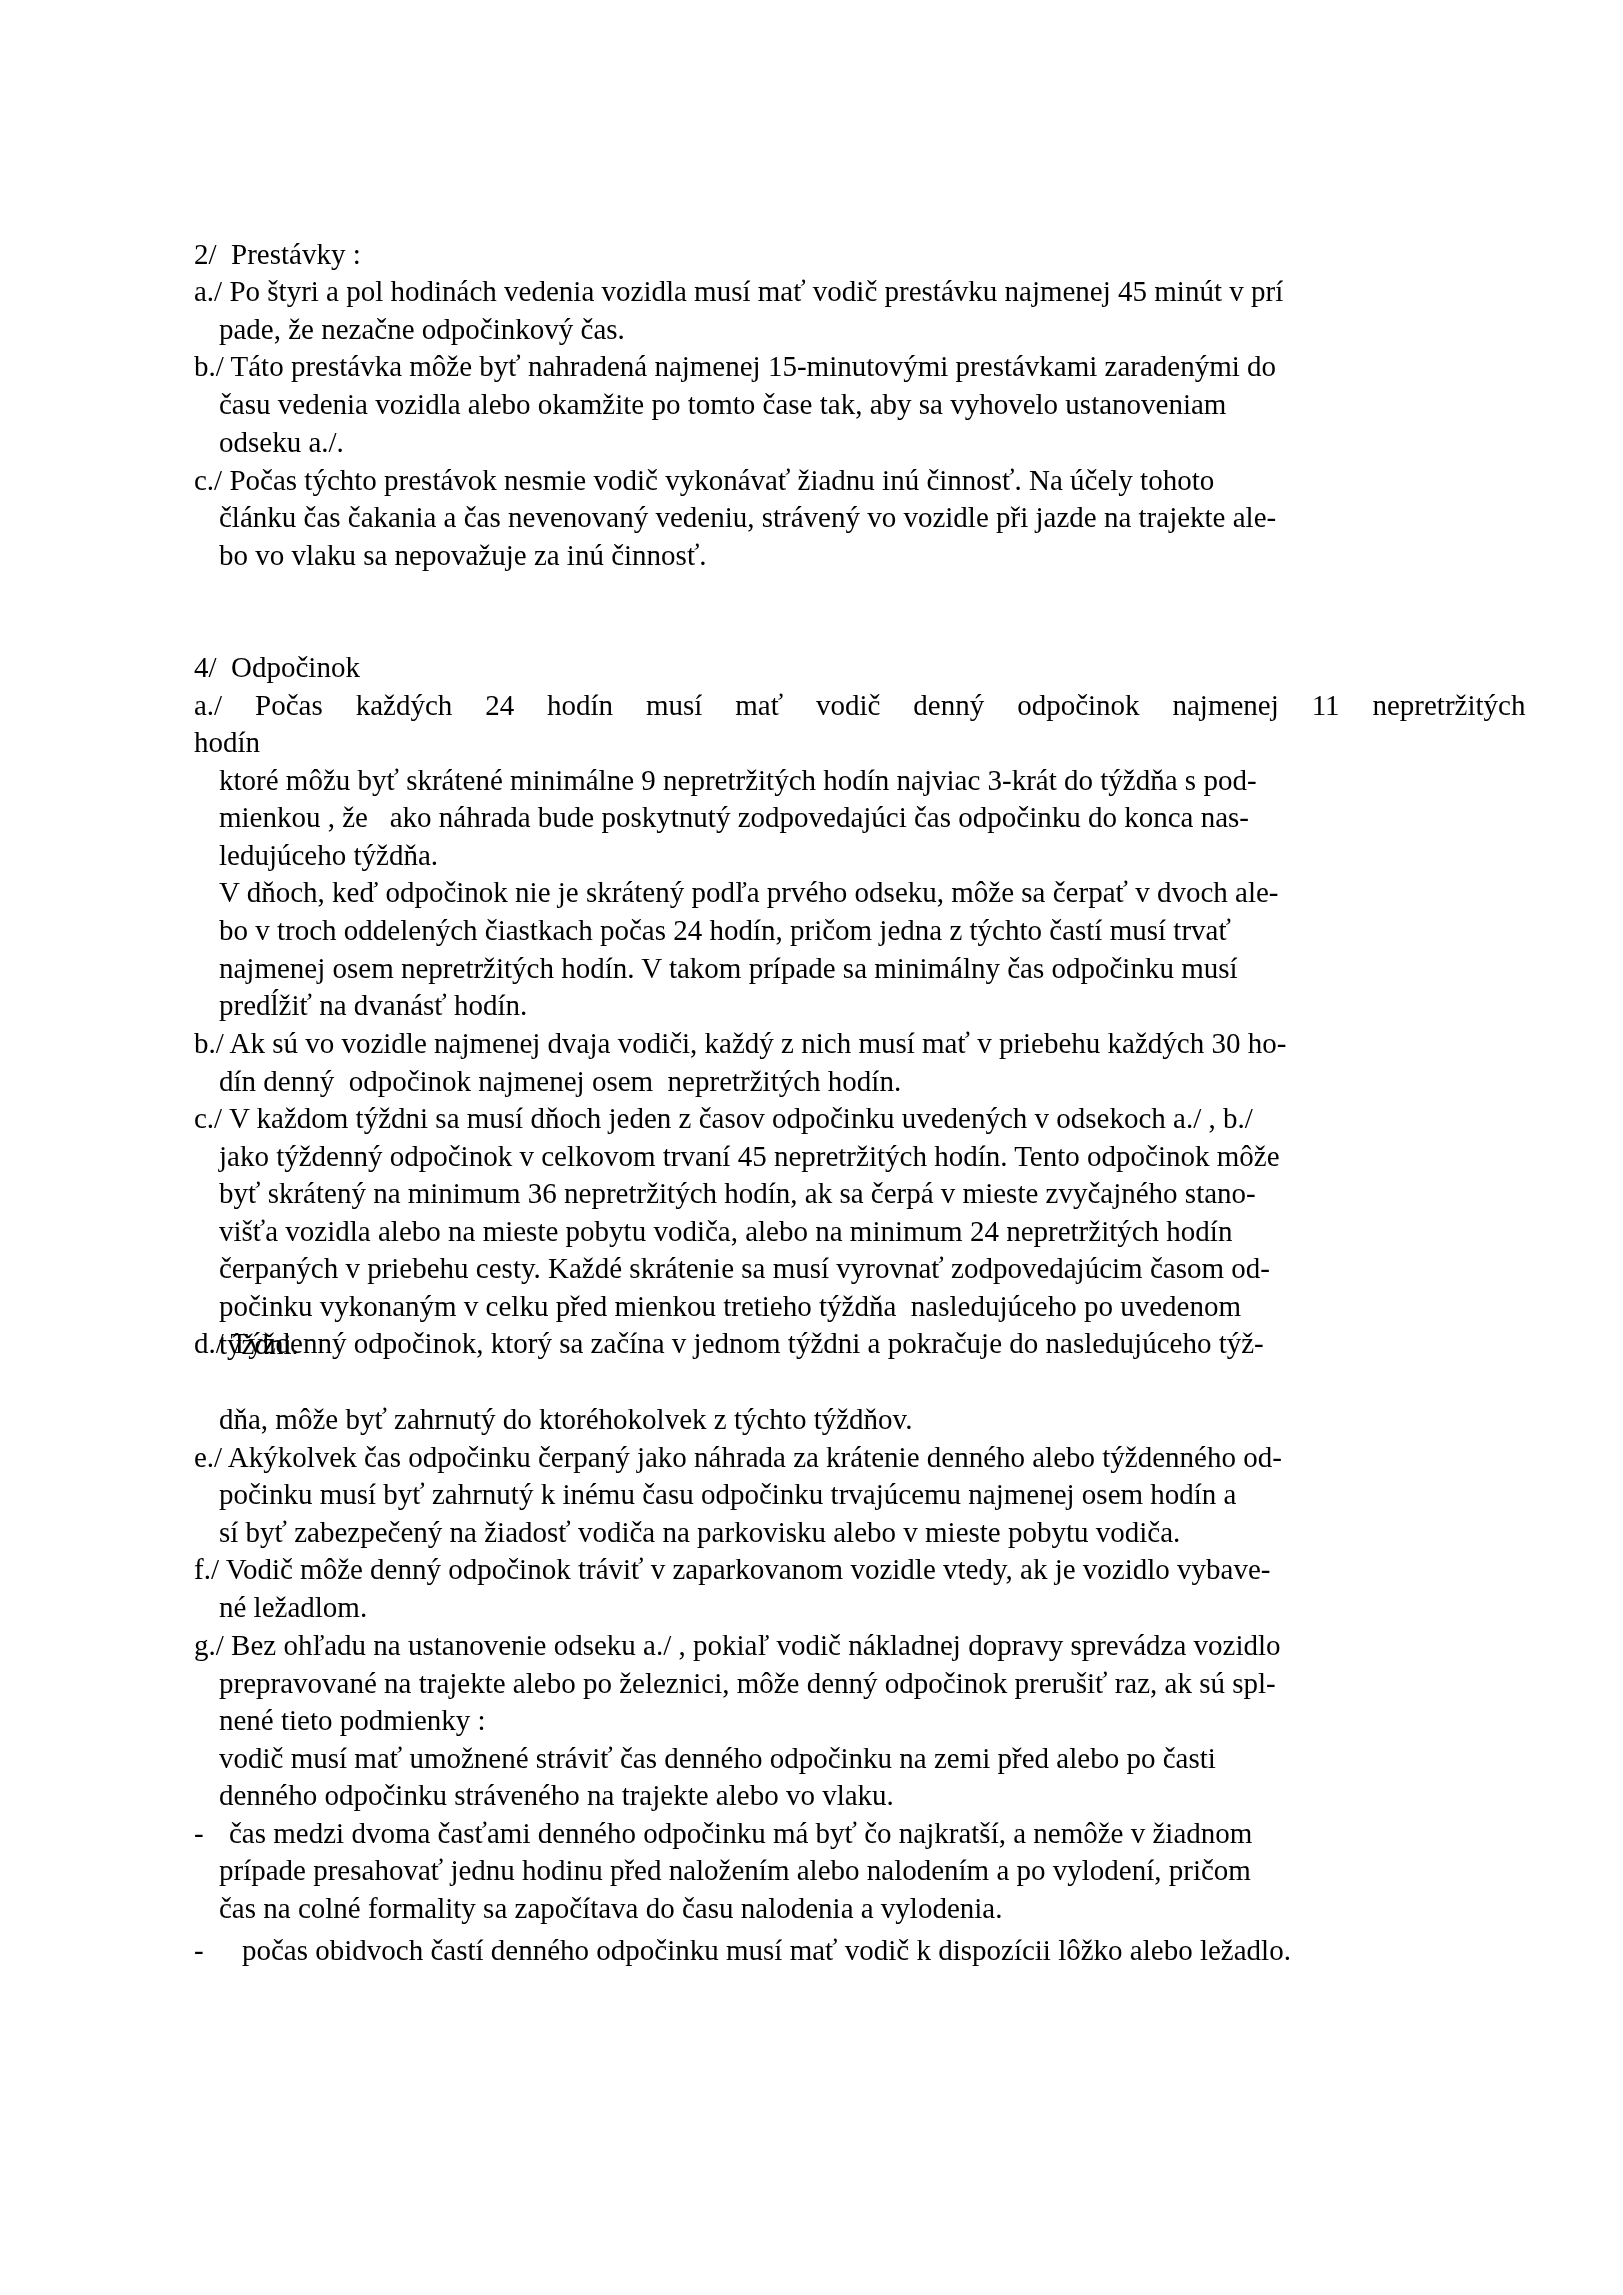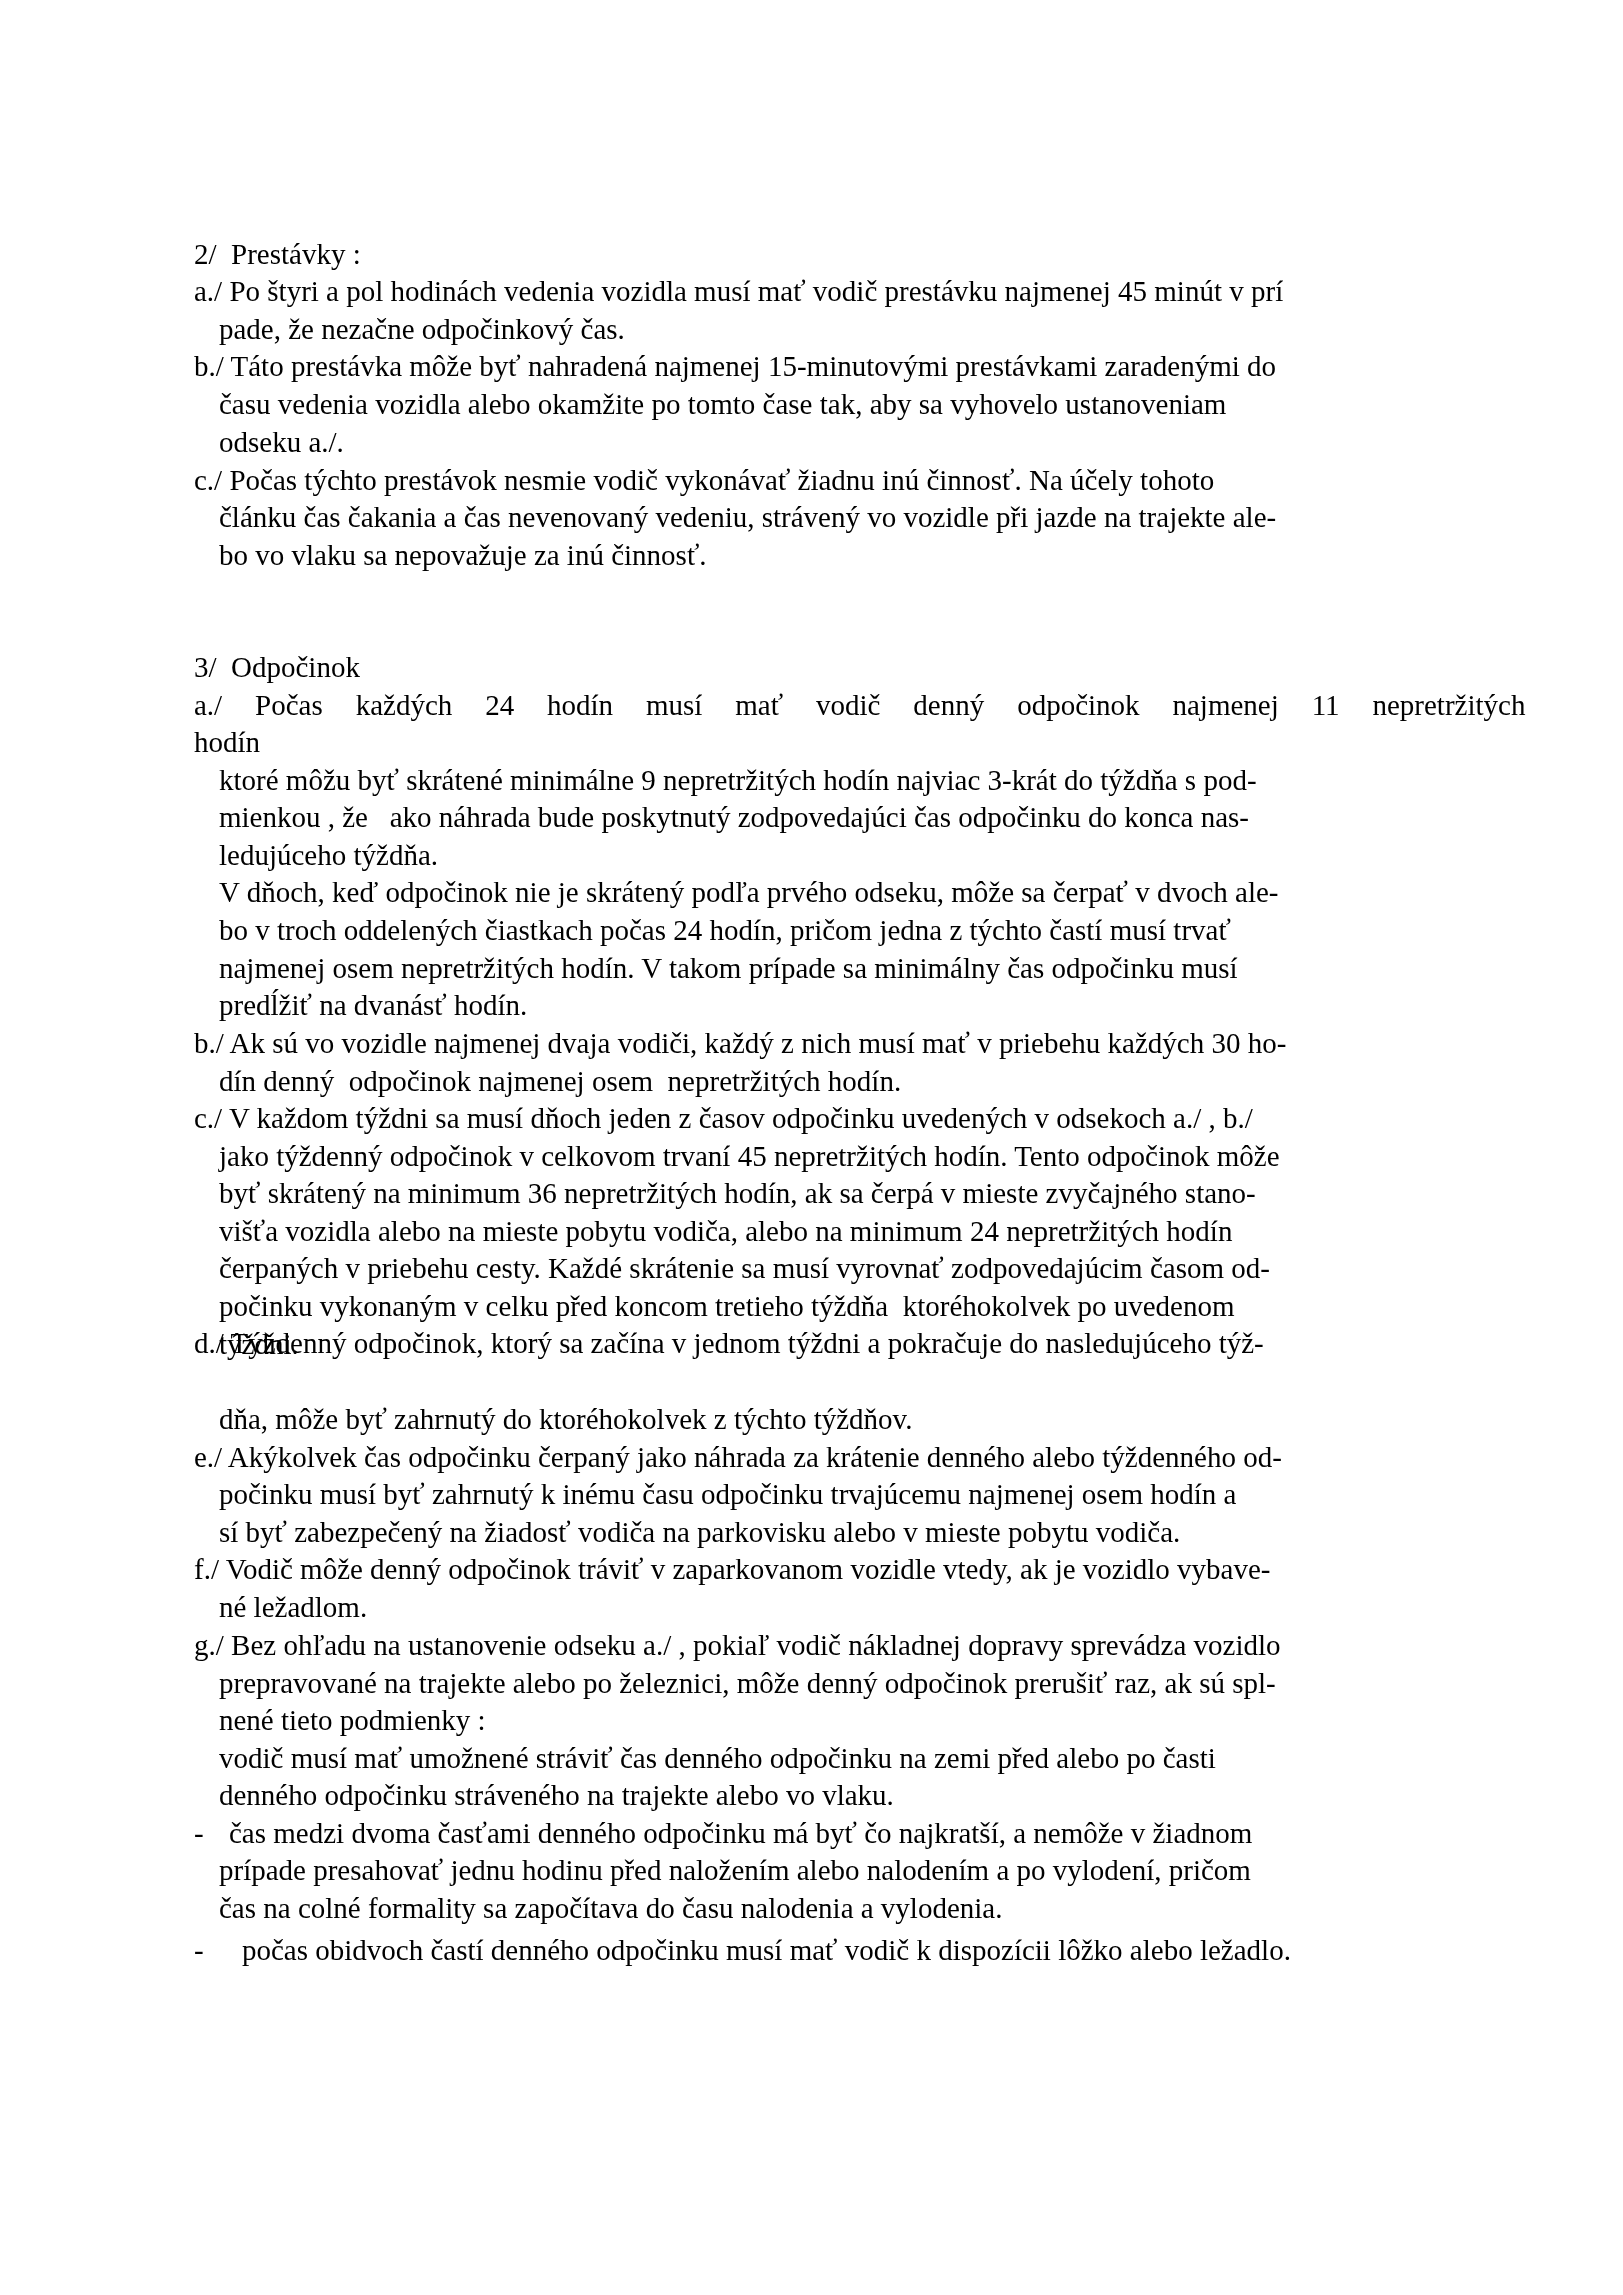--- a/index.html
+++ b/index.html
@@ -25,38 +25,38 @@
   <div class="ln l0" style="top:237px">2/  Prestávky :</div>
   <div class="ln l0" style="top:274px">a./ Po štyri a pol hodinách vedenia vozidla musí mať vodič prestávku najmenej 45 minút v prí</div>
   <div class="ln l1" style="top:312px">pade, že nezačne odpočinkový čas.</div>
   <div class="ln l0" style="top:349px">b./ Táto prestávka môže byť nahradená najmenej 15-minutovými prestávkami zaradenými do</div>
   <div class="ln l1" style="top:387px">času vedenia vozidla alebo okamžite po tomto čase tak, aby sa vyhovelo ustanoveniam</div>
   <div class="ln l1" style="top:425px">odseku a./.</div>
   <div class="ln l0" style="top:463px">c./ Počas týchto prestávok nesmie vodič vykonávať žiadnu inú činnosť. Na účely tohoto</div>
   <div class="ln l1" style="top:500px">článku čas čakania a čas nevenovaný vedeniu, strávený vo vozidle při jazde na trajekte ale-</div>
   <div class="ln l1" style="top:538px">bo vo vlaku sa nepovažuje za inú činnosť.</div>
 
-  <div class="ln l0" style="top:650px">3/  Odpočinok</div>
+  <div class="ln l0" style="top:650px">4/  Odpočinok</div>
   <div class="ln l0" style="top:688px; word-spacing:9.2px">a./  Počas  každých  24  hodín  musí  mať  vodič  denný  odpočinok  najmenej  11  nepretržitých</div>
   <div class="ln l0" style="top:725px">hodín</div>
   <div class="ln l1" style="top:763px">ktoré môžu byť skrátené minimálne 9 nepretržitých hodín najviac 3-krát do týždňa s pod-</div>
   <div class="ln l1" style="top:800px">mienkou , že   ako náhrada bude poskytnutý zodpovedajúci čas odpočinku do konca nas-</div>
   <div class="ln l1" style="top:838px">ledujúceho týždňa.</div>
   <div class="ln l1" style="top:875px">V dňoch, keď odpočinok nie je skrátený podľa prvého odseku, môže sa čerpať v dvoch ale-</div>
   <div class="ln l1" style="top:913px">bo v troch oddelených čiastkach počas 24 hodín, pričom jedna z týchto častí musí trvať</div>
   <div class="ln l1" style="top:951px">najmenej osem nepretržitých hodín. V takom prípade sa minimálny čas odpočinku musí</div>
   <div class="ln l1" style="top:988px">predĺžiť na dvanásť hodín.</div>
   <div class="ln l0" style="top:1026px">b./ Ak sú vo vozidle najmenej dvaja vodiči, každý z nich musí mať v priebehu každých 30 ho-</div>
   <div class="ln l1" style="top:1064px">dín denný  odpočinok najmenej osem  nepretržitých hodín.</div>
   <div class="ln l0" style="top:1101px">c./ V každom týždni sa musí dňoch jeden z časov odpočinku uvedených v odsekoch a./ , b./</div>
   <div class="ln l1" style="top:1139px">jako týždenný odpočinok v celkovom trvaní 45 nepretržitých hodín. Tento odpočinok môže</div>
   <div class="ln l1" style="top:1176px">byť skrátený na minimum 36 nepretržitých hodín, ak sa čerpá v mieste zvyčajného stano-</div>
   <div class="ln l1" style="top:1214px">višťa vozidla alebo na mieste pobytu vodiča, alebo na minimum 24 nepretržitých hodín</div>
   <div class="ln l1" style="top:1251px">čerpaných v priebehu cesty. Každé skrátenie sa musí vyrovnať zodpovedajúcim časom od-</div>
-  <div class="ln l1" style="top:1289px">počinku vykonaným v celku před koncom tretieho týždňa  ktoréhokolvek po uvedenom</div>
+  <div class="ln l1" style="top:1289px">počinku vykonaným v celku před mienkou tretieho týždňa  nasledujúceho po uvedenom</div>
   <div class="ln l1" style="top:1327px">týždni.</div>
   <div class="ln l0" style="top:1326px">d./ Týždenný odpočinok, ktorý sa začína v jednom týždni a pokračuje do nasledujúceho týž-</div>
   <div class="ln l1" style="top:1402px">dňa, môže byť zahrnutý do ktoréhokolvek z týchto týždňov.</div>
   <div class="ln l0" style="top:1440px">e./ Akýkolvek čas odpočinku čerpaný jako náhrada za krátenie denného alebo týždenného od-</div>
   <div class="ln l1" style="top:1477px">počinku musí byť zahrnutý k inému času odpočinku trvajúcemu najmenej osem hodín a</div>
   <div class="ln l1" style="top:1515px">sí byť zabezpečený na žiadosť vodiča na parkovisku alebo v mieste pobytu vodiča.</div>
   <div class="ln l0" style="top:1552px">f./ Vodič môže denný odpočinok tráviť v zaparkovanom vozidle vtedy, ak je vozidlo vybave-</div>
   <div class="ln l1" style="top:1590px">né ležadlom.</div>
   <div class="ln l0" style="top:1628px">g./ Bez ohľadu na ustanovenie odseku a./ , pokiaľ vodič nákladnej dopravy sprevádza vozidlo</div>
   <div class="ln l1" style="top:1666px">prepravované na trajekte alebo po železnici, môže denný odpočinok prerušiť raz, ak sú spl-</div>

